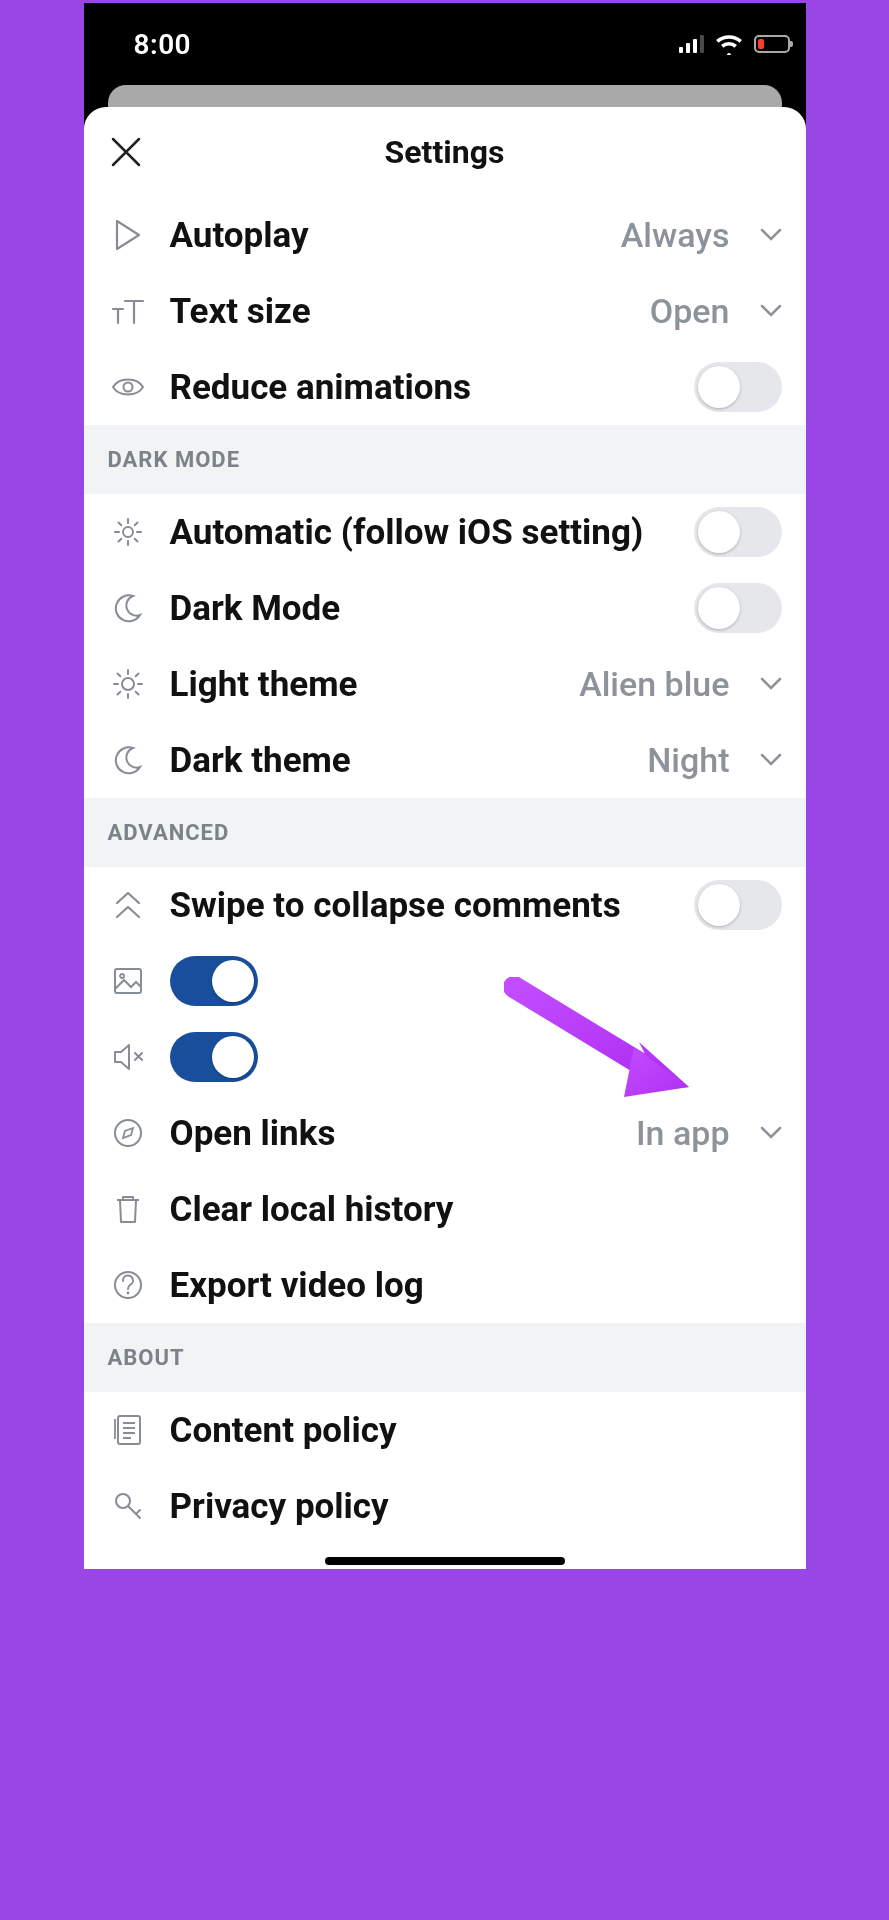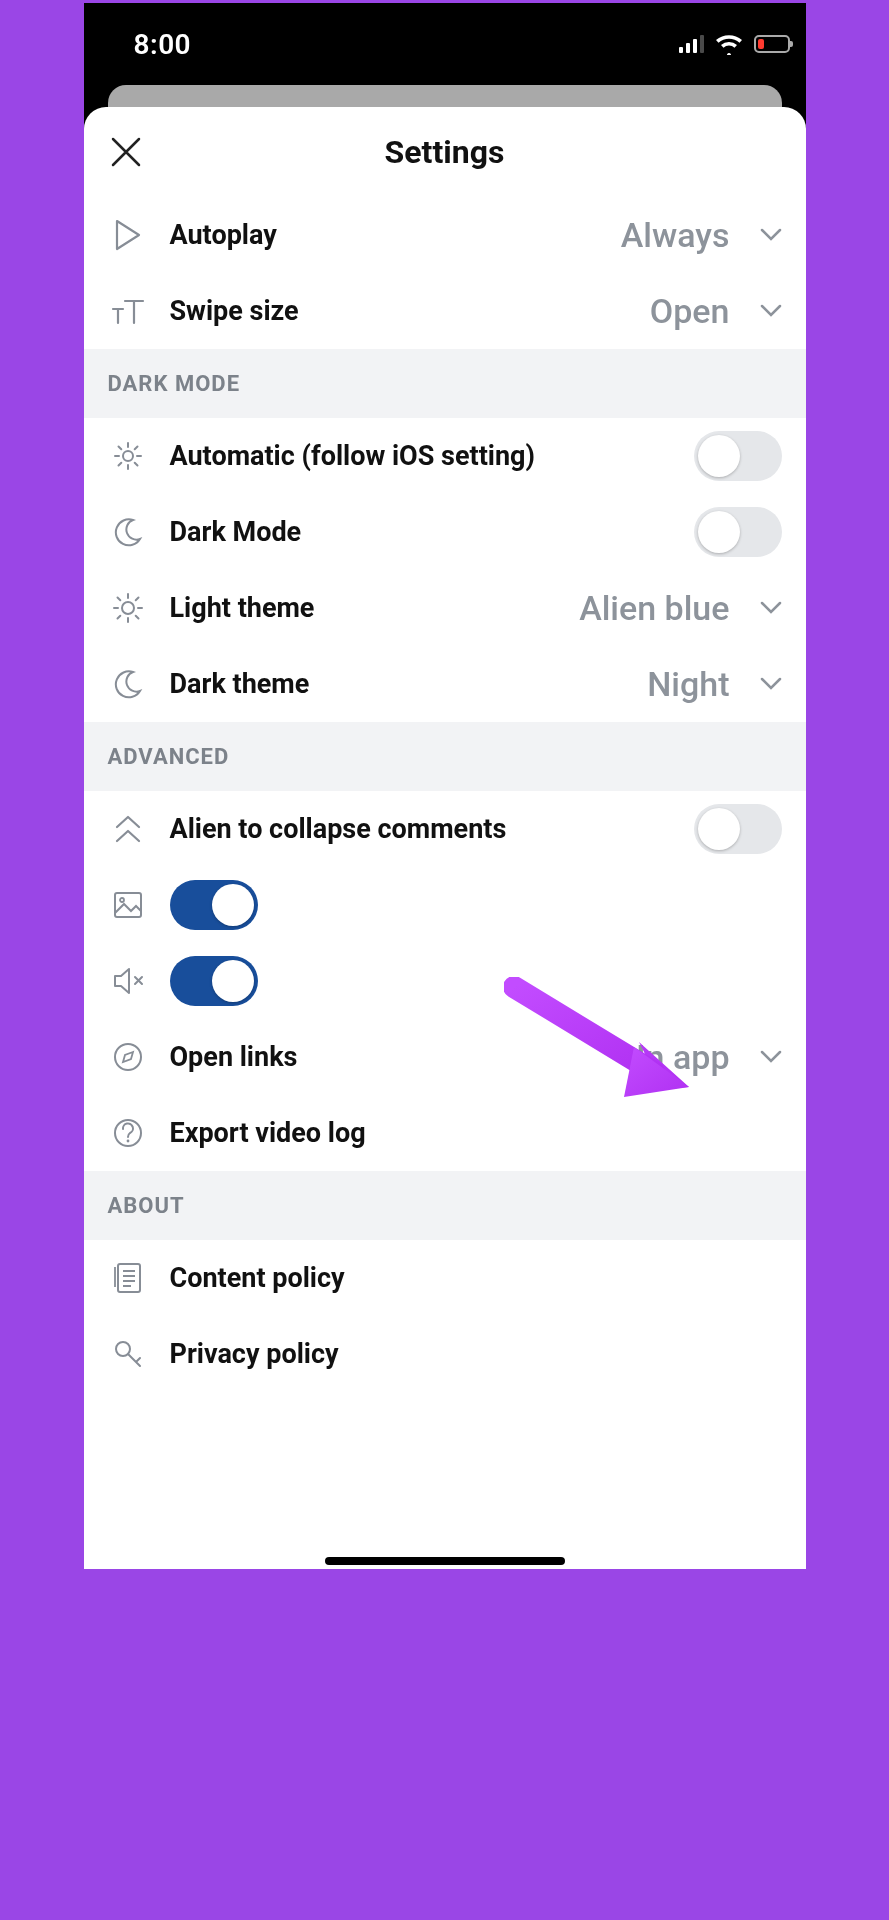--- a/index.html
+++ b/index.html
@@ -111,21 +111,21 @@
   .row .icon {
     width: 40px;
     display: flex;
     align-items: center;
     justify-content: center;
     flex: 0 0 40px;
     color: #878d96;
   }
   .row .label {
     flex: 1;
-    font-size: 27px;
+    font-size: 35px;
     font-weight: 700;
     color: #111;
   }
   .row .value {
     font-size: 34px;
     color: #8d939b;
     font-weight: 500;
   }
   .row .chev { color: #8d939b; margin-left: 8px; display: flex; }
 
@@ -209,29 +209,39 @@
             </svg>
         </div>
       </div>
 
       <div class="row">
         <div class="icon">
           <svg width="34" height="28" viewBox="0 0 34 28">
               <path d="M14 4 h18 M23 4 v22 M2 12 h10 M7 12 v14" stroke="#878d96" stroke-width="2.2" fill="none" stroke-linecap="round"></path>
             </svg>
         </div>
-        <div class="label">Swipe size</div>
+        <div class="label">Text size</div>
         <div class="value">Open</div>
         <div class="chev">
           <svg width="22" height="14" viewBox="0 0 22 14">
               <path d="M2 2 L11 11 L20 2" stroke="#8d939b" stroke-width="2.5" fill="none" stroke-linecap="round"></path>
             </svg>
         </div>
       </div>
 
+      <div class="row">
+        <div class="icon">
+          <svg width="34" height="22" viewBox="0 0 34 22">
+              <path d="M2 11 C8 1 26 1 32 11 C26 21 8 21 2 11 Z" fill="none" stroke="#878d96" stroke-width="2"></path>
+              <circle cx="17" cy="11" r="4.5" fill="none" stroke="#878d96" stroke-width="2"></circle>
+            </svg>
+        </div>
+        <div class="label">Reduce animations</div>
+        <div class="toggle off"></div>
+      </div>
 
       <div class="section-header">DARK MODE</div>
 
       <div class="row">
         <div class="icon">
           <svg width="32" height="32" viewBox="0 0 32 32">
               <circle cx="16" cy="16" r="5" fill="none" stroke="#878d96" stroke-width="2"></circle>
               <path d="M16 3v4M16 25v4M3 16h4M25 16h4M6.5 6.5l2.8 2.8M22.7 22.7l2.8 2.8M25.5 6.5l-2.8 2.8M9.3 22.7l-2.8 2.8" stroke="#878d96" stroke-width="2" stroke-linecap="round"></path>
             </svg>
         </div>
@@ -281,21 +291,21 @@
       </div>
 
       <div class="section-header">ADVANCED</div>
 
       <div class="row">
         <div class="icon">
           <svg width="30" height="30" viewBox="0 0 30 30">
               <path d="M4 13 L15 3 L26 13 M4 27 L15 17 L26 27" stroke="#878d96" stroke-width="2.2" fill="none" stroke-linecap="round" stroke-linejoin="round"></path>
             </svg>
         </div>
-        <div class="label">Alien to collapse comments</div>
+        <div class="label">Swipe to collapse comments</div>
         <div class="toggle off"></div>
       </div>
 
       <div class="row">
         <div class="icon">
           <svg width="30" height="28" viewBox="0 0 30 28">
               <rect x="2" y="2" width="26" height="24" rx="2" fill="none" stroke="#878d96" stroke-width="2"></rect>
               <circle cx="9" cy="9" r="2" fill="none" stroke="#878d96" stroke-width="1.8"></circle>
               <path d="M2 22 L11 13 L18 20 L23 15 L28 20" fill="none" stroke="#878d96" stroke-width="2"></path>
             </svg>
@@ -322,20 +332,28 @@
         </div>
         <div class="label">Open links</div>
         <div class="value">In app</div>
         <div class="chev">
           <svg width="22" height="14" viewBox="0 0 22 14">
               <path d="M2 2 L11 11 L20 2" stroke="#8d939b" stroke-width="2.5" fill="none" stroke-linecap="round"></path>
             </svg>
         </div>
       </div>
 
+      <div class="row">
+        <div class="icon">
+          <svg width="28" height="32" viewBox="0 0 28 32">
+              <path d="M3 7 h22 M9 7 v-3 h10 v3 M6 7 l1 22 h14 l1 -22" fill="none" stroke="#878d96" stroke-width="2" stroke-linejoin="round"></path>
+            </svg>
+        </div>
+        <div class="label">Clear local history</div>
+      </div>
 
       <div class="row">
         <div class="icon">
           <svg width="32" height="32" viewBox="0 0 32 32">
               <circle cx="16" cy="16" r="13" fill="none" stroke="#878d96" stroke-width="2"></circle>
               <path d="M11 12 a5 5 0 1 1 7 4 c-1.5 1 -2 2 -2 4" fill="none" stroke="#878d96" stroke-width="2" stroke-linecap="round"></path>
               <circle cx="16" cy="24" r="1.4" fill="#878d96"></circle>
             </svg>
         </div>
         <div class="label">Export video log</div>

